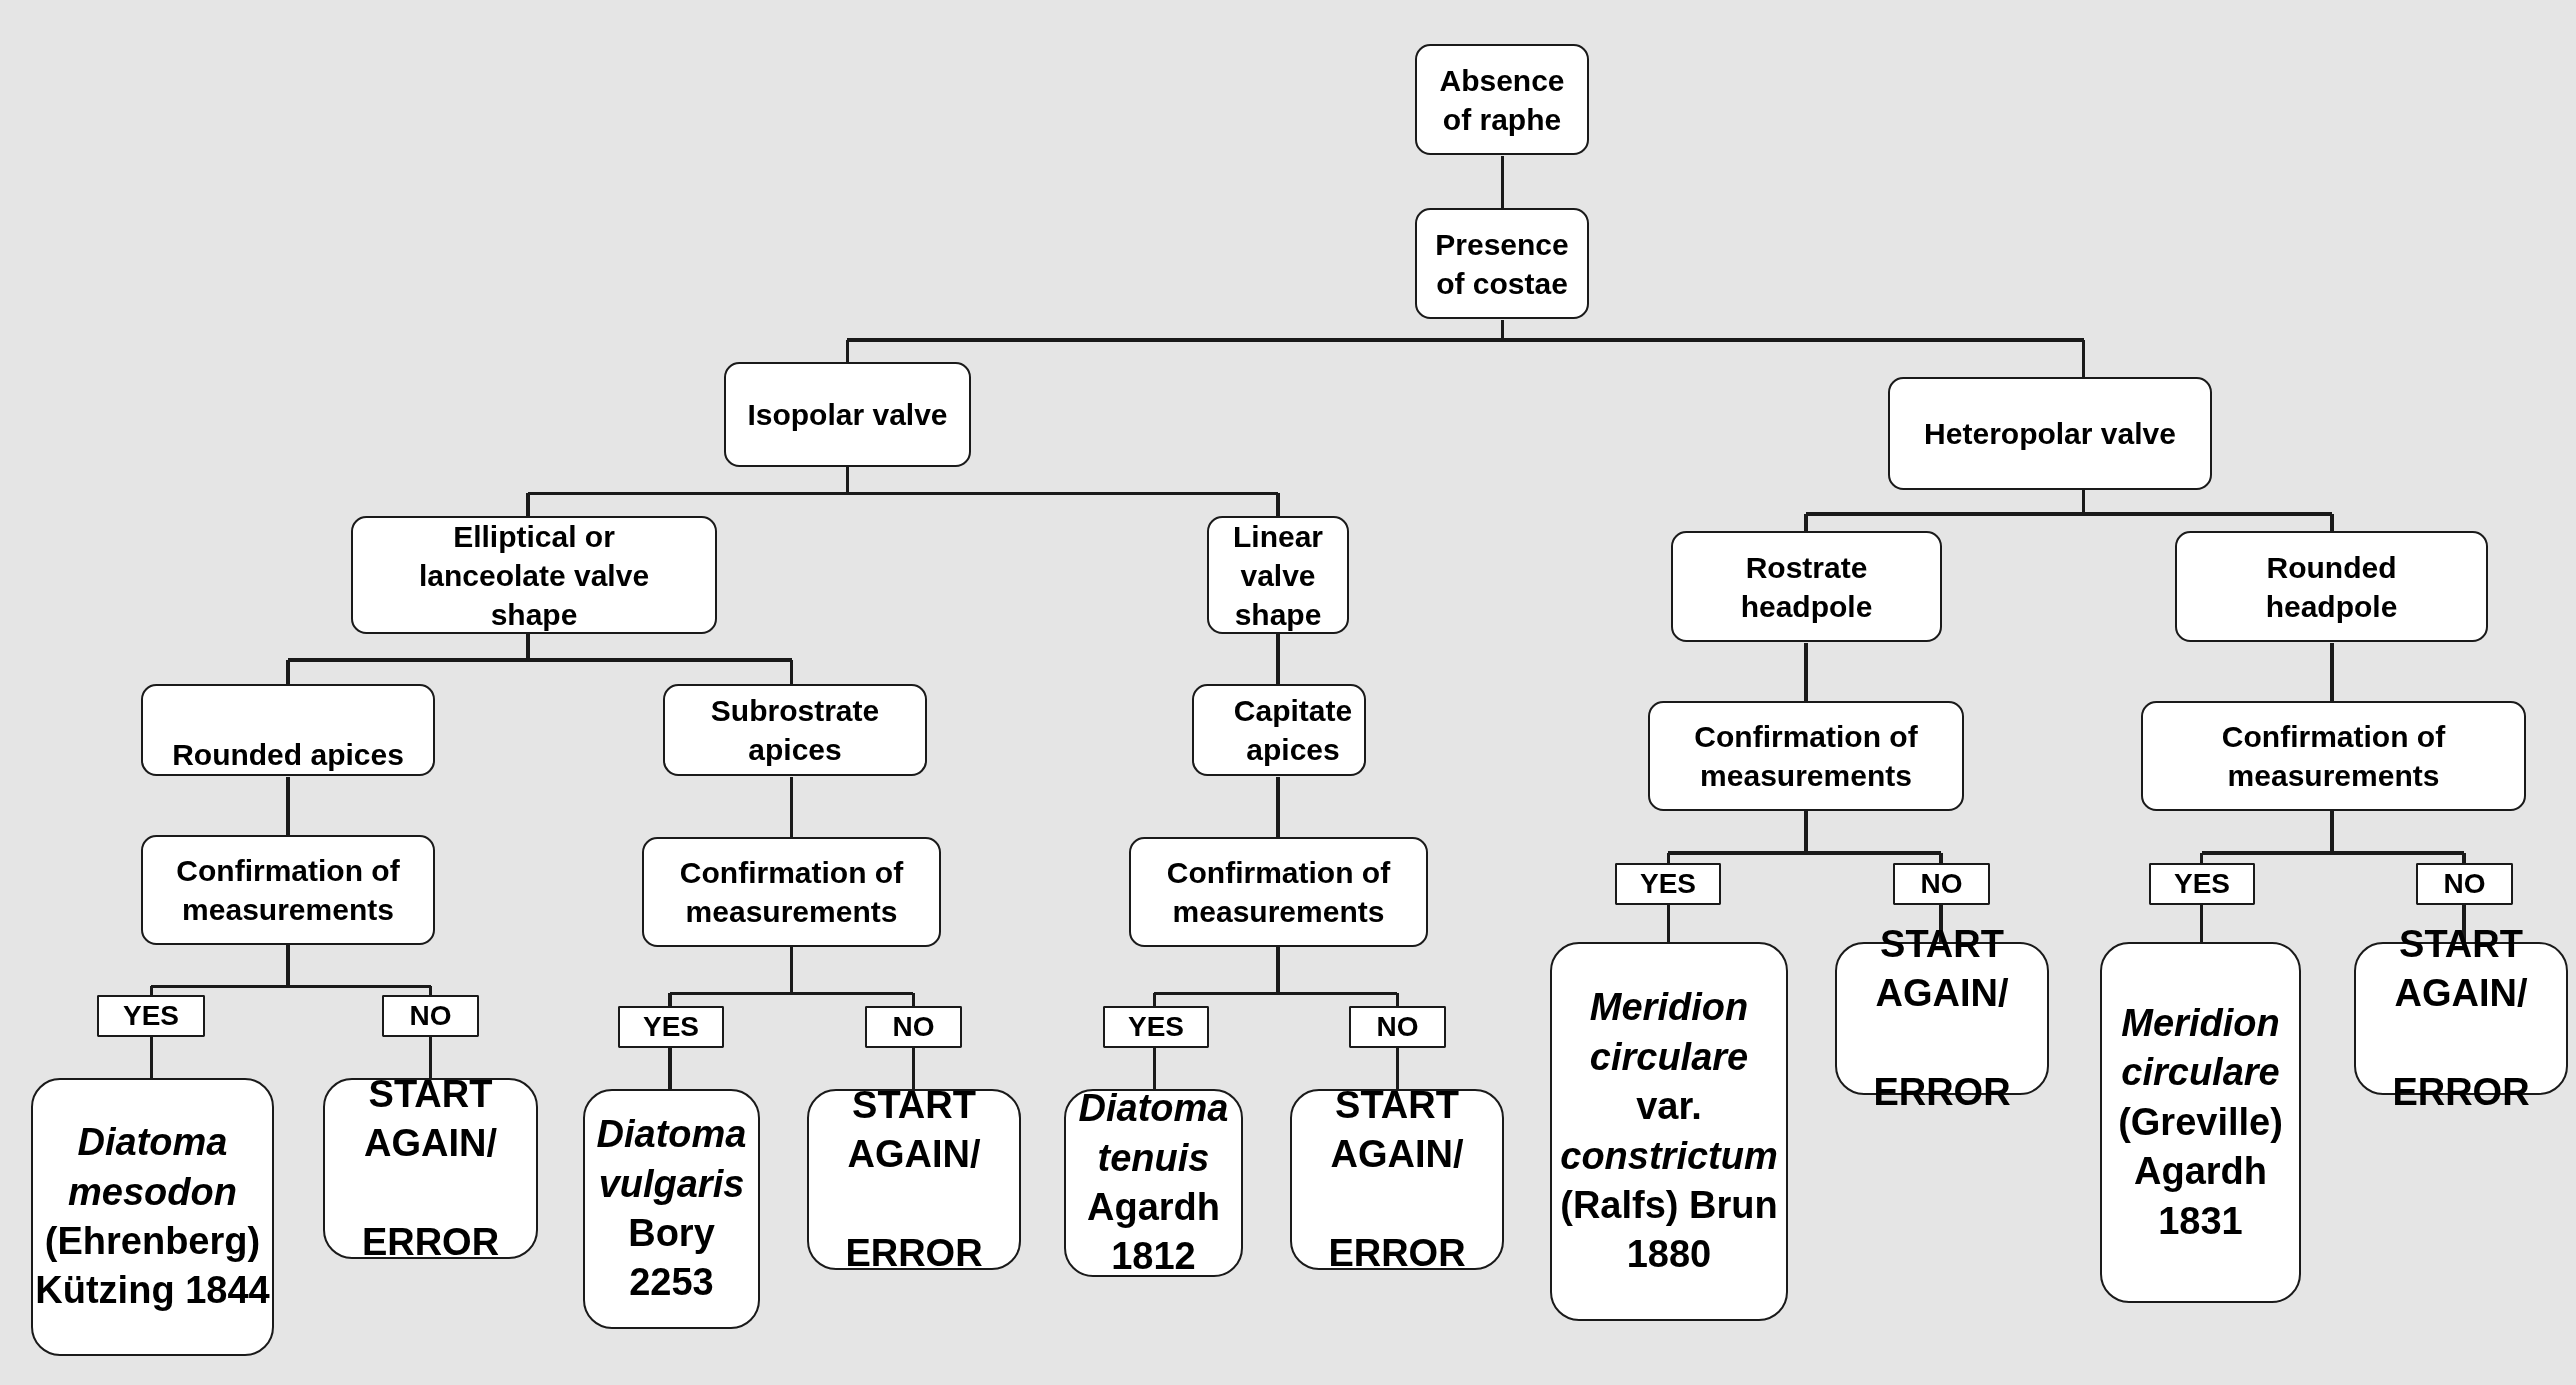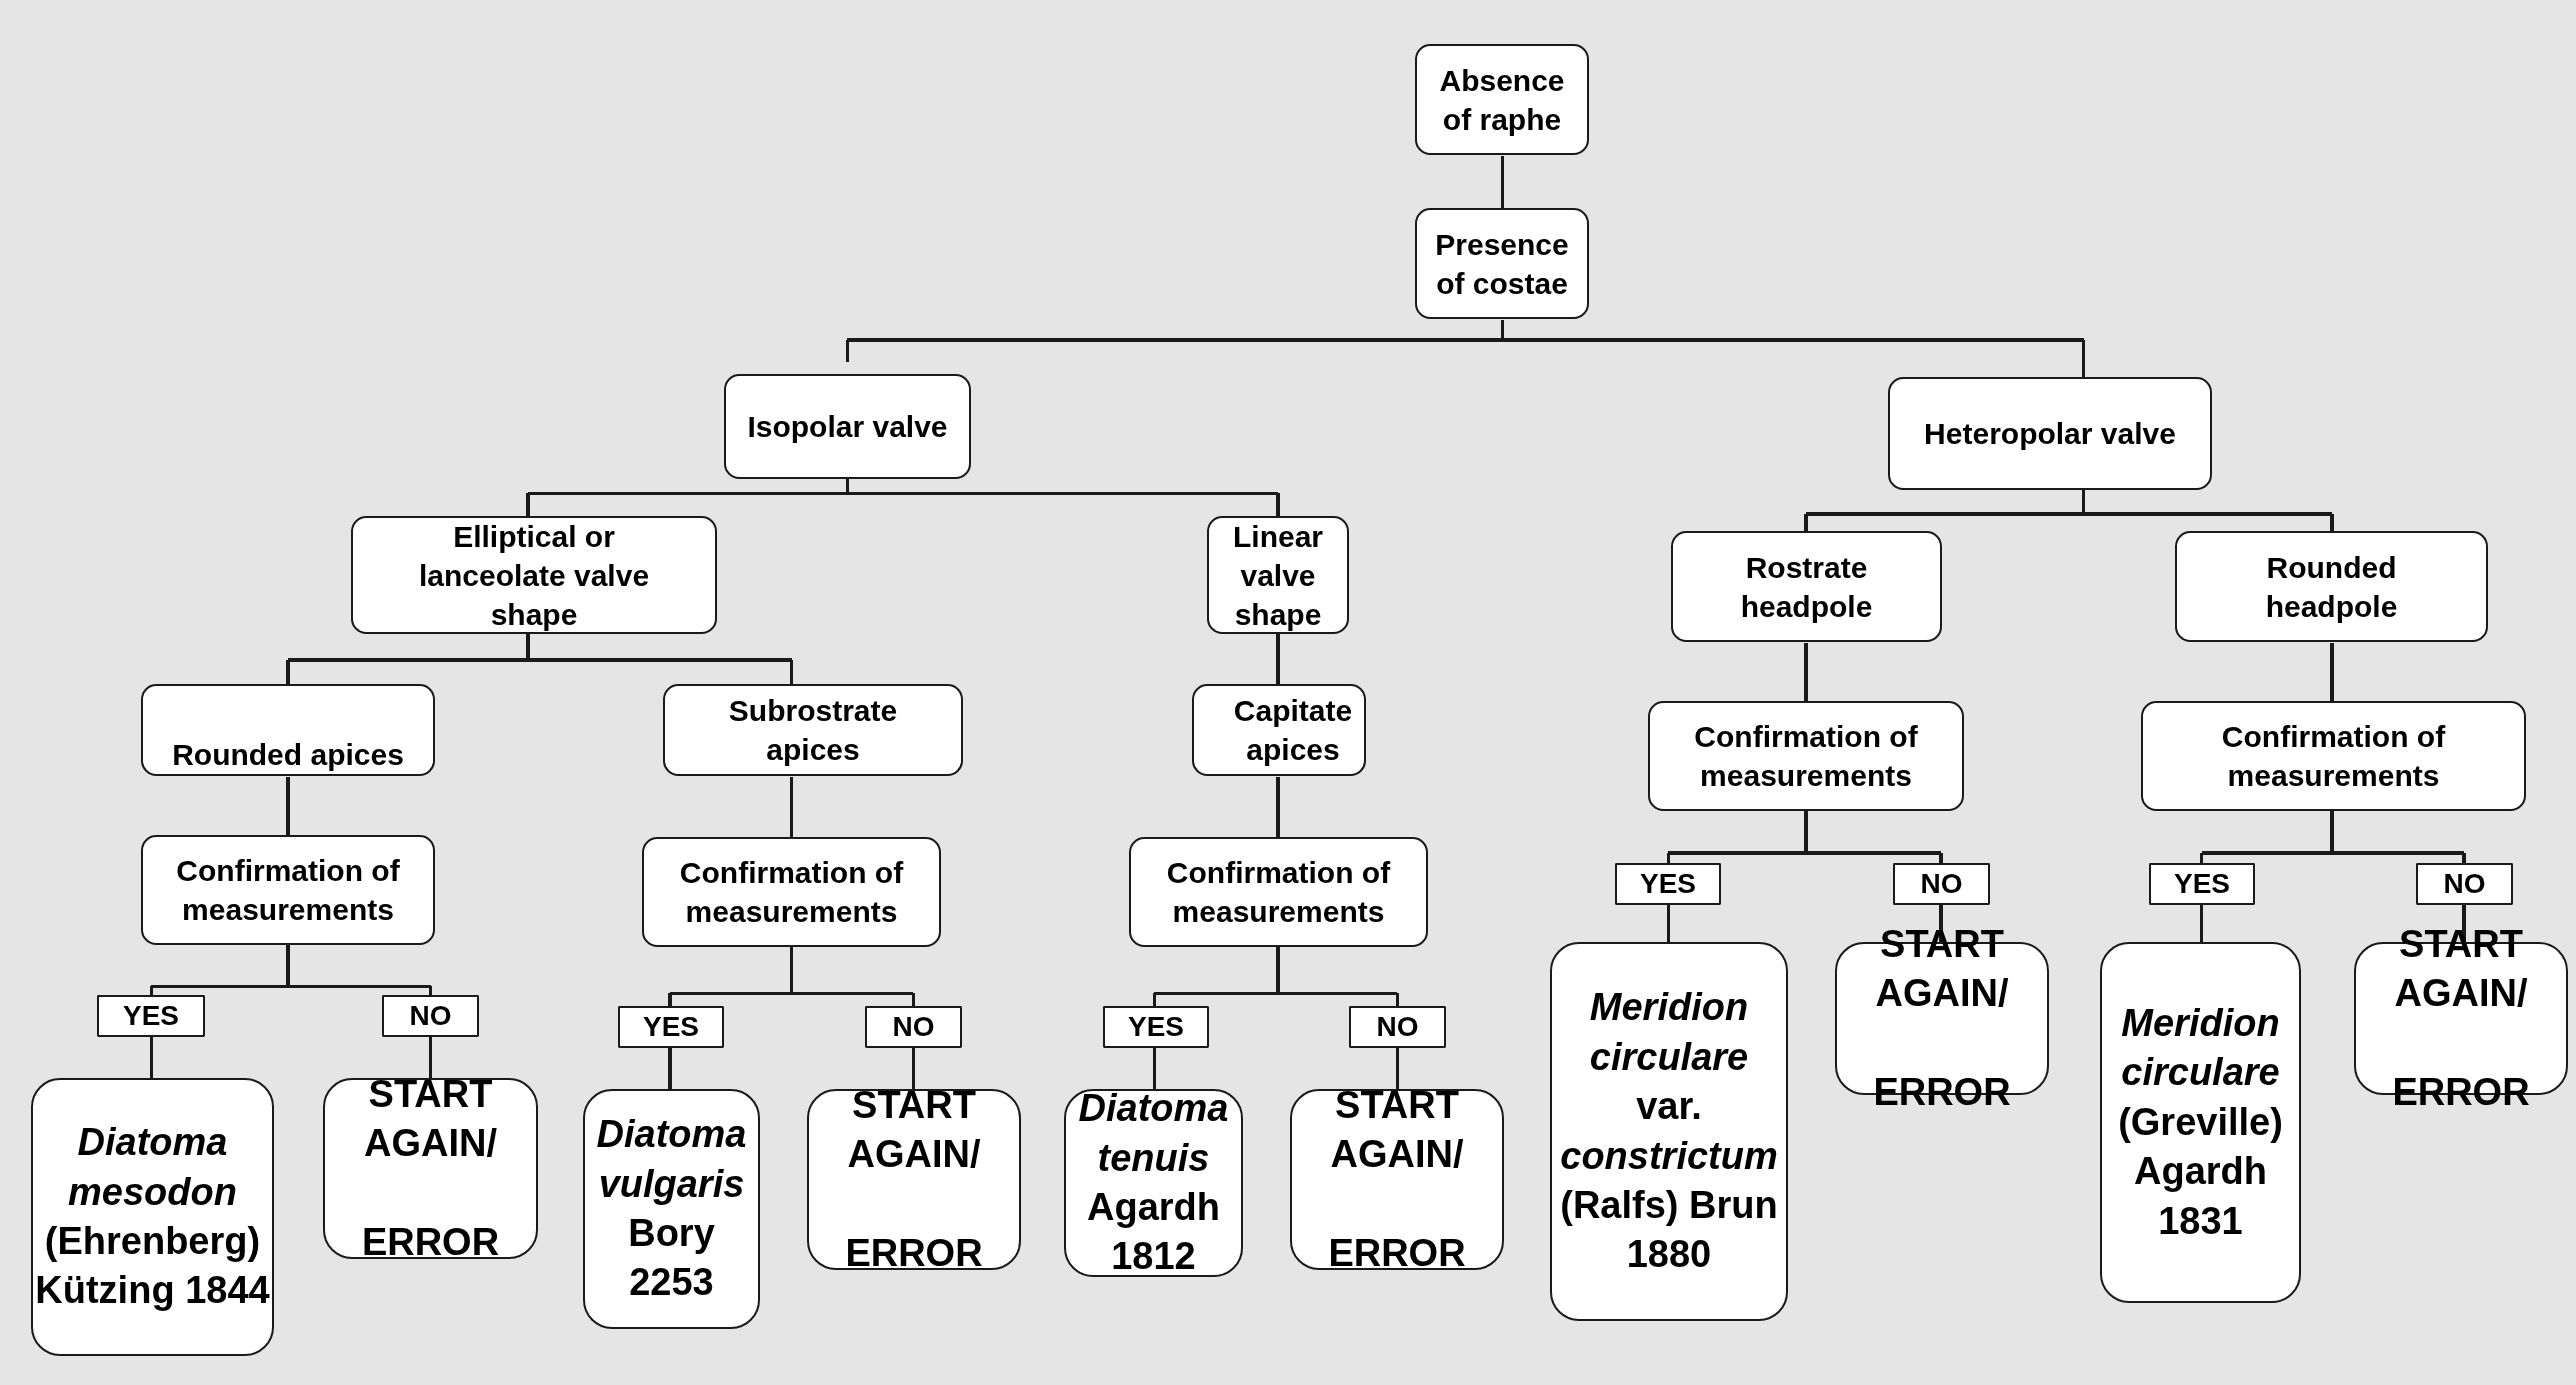--- a/index.html
+++ b/index.html
@@ -149,21 +149,21 @@
   <div class="node rounded" style="left:1415px; top:44px; width:174px; height:111px;">
     <span class="txt">Absence
 of raphe</span>
   </div>
 
   <div class="node rounded" style="left:1415px; top:208px; width:174px; height:111px;">
     <span class="txt">Presence
 of costae</span>
   </div>
 
-  <div class="node rounded" style="left:724px; top:362px; width:247px; height:105px;margin-top:12px;">
+  <div class="node rounded" style="left:724px; top:362px; width:247px; height:105px;">
     <span class="txt">Isopolar valve</span>
   </div>
 
   <div class="node rounded" style="left:1888px; top:377px; width:324px; height:113px;">
     <span class="txt">Heteropolar valve</span>
   </div>
 
   <div class="node rounded" style="left:351px; top:516px; width:366px; height:118px;">
     <span class="txt">Elliptical or
 lanceolate  valve
@@ -183,21 +183,21 @@
 
   <div class="node rounded" style="left:2175px; top:531px; width:313px; height:111px;">
     <span class="txt">Rounded
 headpole</span>
   </div>
 
   <div class="node rounded" style="left:141px; top:684px; width:294px; height:92px;align-items:flex-end;">
     <span class="txt">Rounded  apices</span>
   </div>
 
-  <div class="node rounded" style="left:663px; top:684px; width:300px; height:92px;">
+  <div class="node rounded" style="left:663px; top:684px; width:264px; height:92px;">
     <span class="txt">Subrostrate
 apices</span>
   </div>
 
   <div class="node rounded" style="left:1192px; top:684px; width:174px; height:92px;padding-left:28px;">
     <span class="txt">Capitate
 apices</span>
   </div>
 
   <div class="node rounded" style="left:141px; top:835px; width:294px; height:110px;">

